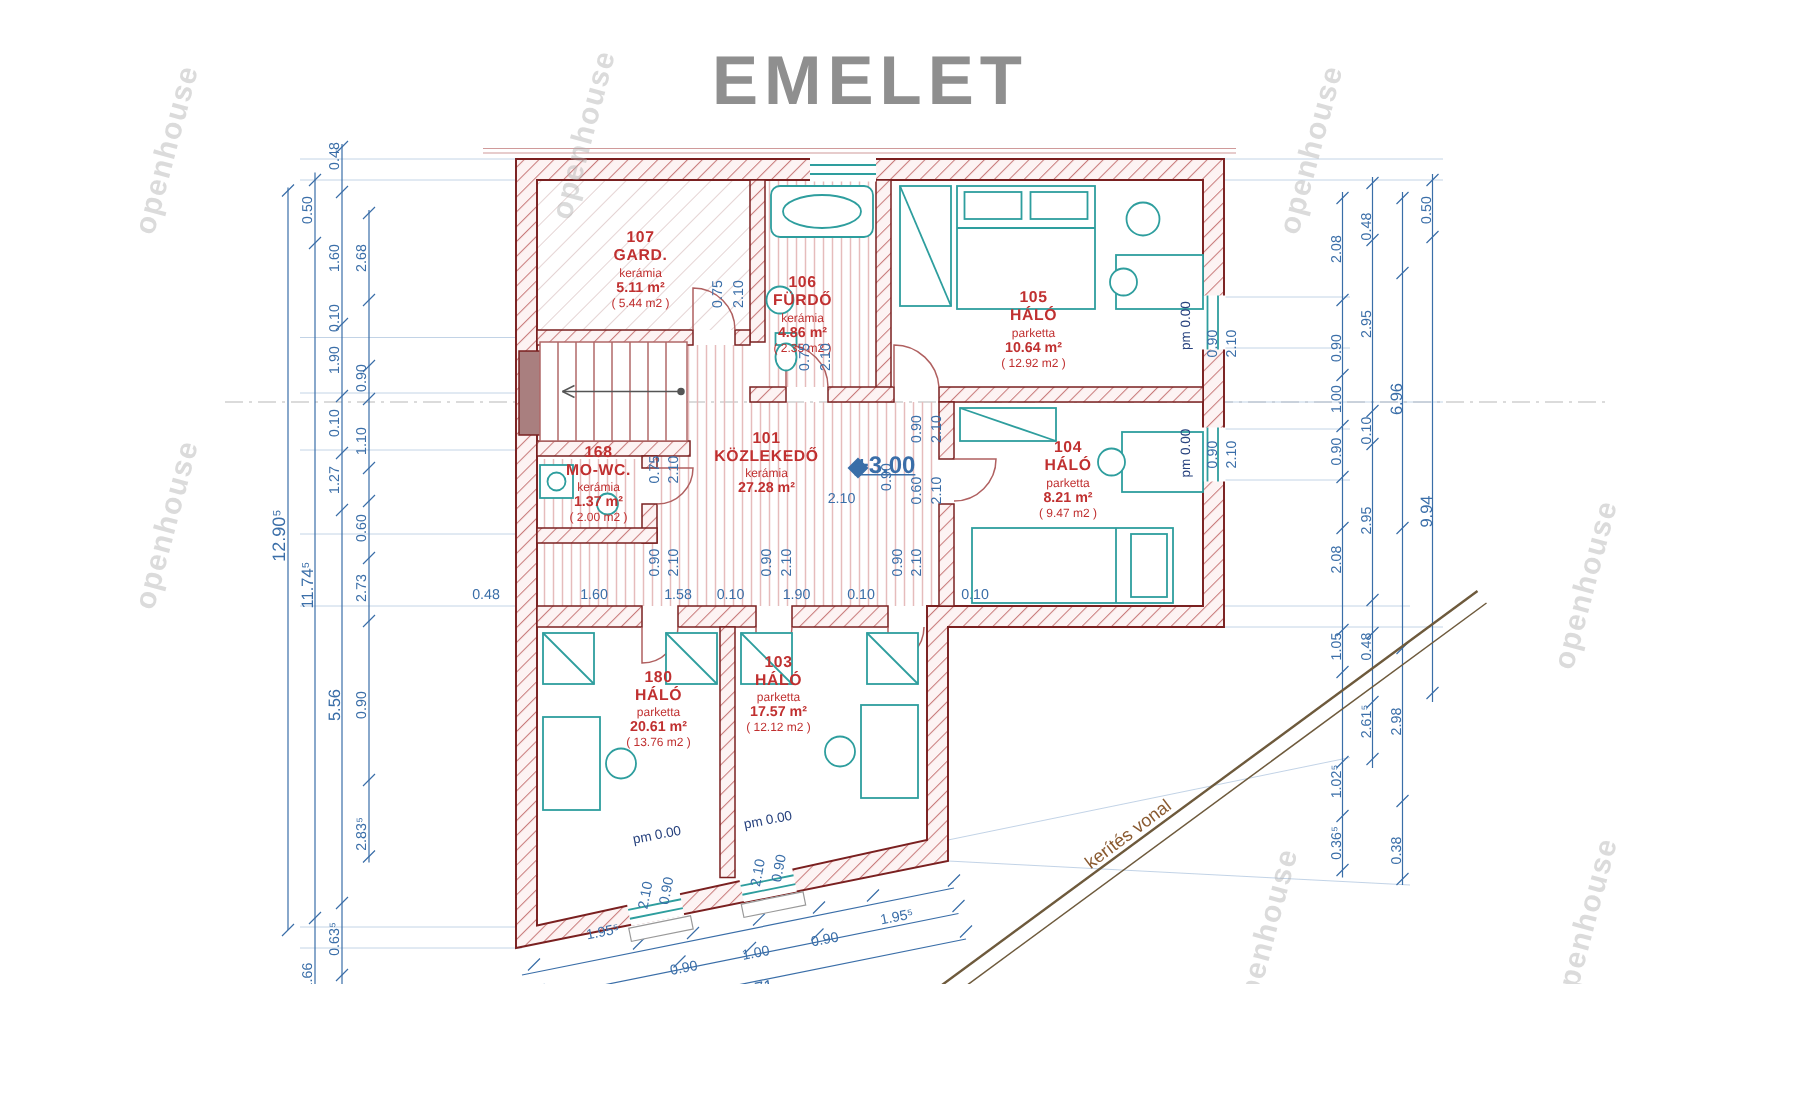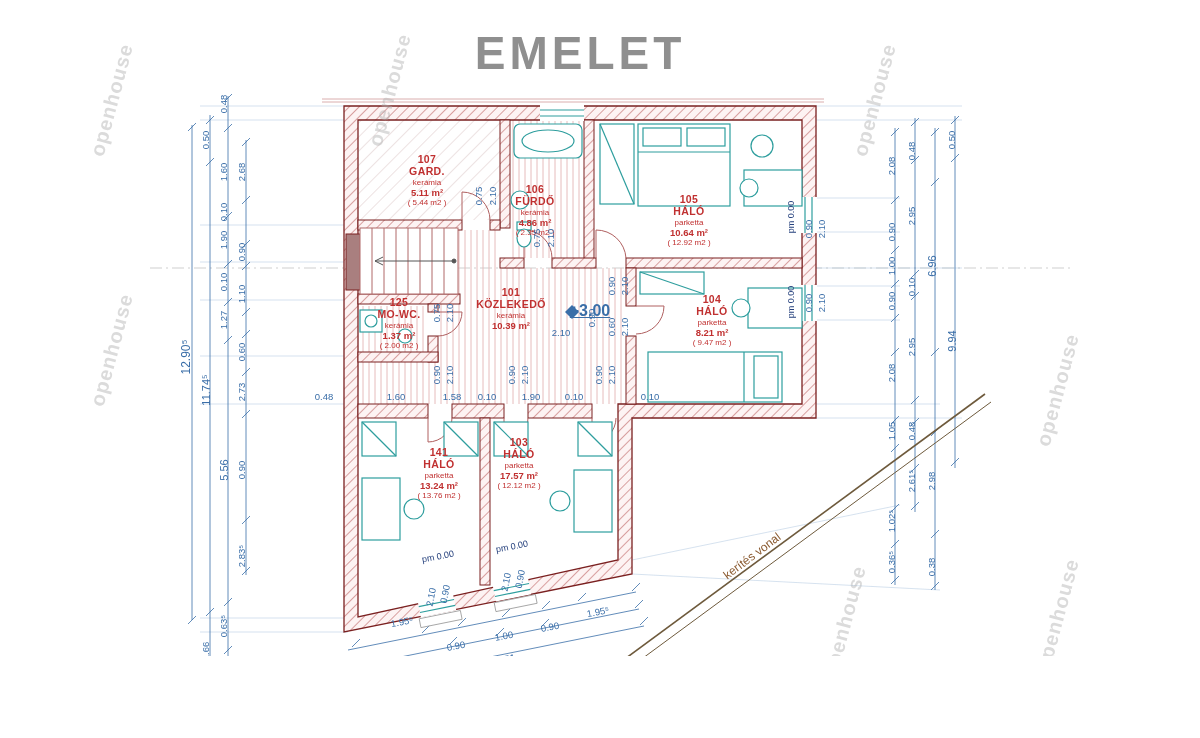--- a/index.html
+++ b/index.html
@@ -269,41 +269,41 @@
         <div class="rl-num">105</div>
         <div class="rl-name">HÁLÓ</div>
         <div class="rl-floor">parketta</div>
         <div class="rl-area">10.64 m²</div>
         <div class="rl-gross">( 12.92 m2 )</div>
       </div>
       <div class="room-label" style="left: 511px; top: 309px;">
         <div class="rl-num">101</div>
         <div class="rl-name">KÖZLEKEDŐ</div>
         <div class="rl-floor">kerámia</div>
-        <div class="rl-area">10.39 m²</div>
+        <div class="rl-area">27.28 m²</div>
       </div>
       <div class="room-label" style="left: 399px; top: 323px;">
-        <div class="rl-num">125</div>
+        <div class="rl-num">168</div>
         <div class="rl-name">MO-WC.</div>
         <div class="rl-floor">kerámia</div>
         <div class="rl-area">1.37 m²</div>
         <div class="rl-gross">( 2.00 m2 )</div>
       </div>
       <div class="room-label" style="left: 712px; top: 320px;">
         <div class="rl-num">104</div>
         <div class="rl-name">HÁLÓ</div>
         <div class="rl-floor">parketta</div>
         <div class="rl-area">8.21 m²</div>
         <div class="rl-gross">( 9.47 m2 )</div>
       </div>
       <div class="room-label" style="left: 439px; top: 473px;">
-        <div class="rl-num">141</div>
+        <div class="rl-num">180</div>
         <div class="rl-name">HÁLÓ</div>
         <div class="rl-floor">parketta</div>
-        <div class="rl-area">13.24 m²</div>
+        <div class="rl-area">20.61 m²</div>
         <div class="rl-gross">( 13.76 m2 )</div>
       </div>
       <div class="room-label" style="left: 519px; top: 463px;">
         <div class="rl-num">103</div>
         <div class="rl-name">HÁLÓ</div>
         <div class="rl-floor">parketta</div>
         <div class="rl-area">17.57 m²</div>
         <div class="rl-gross">( 12.12 m2 )</div>
       </div>
     </div>

